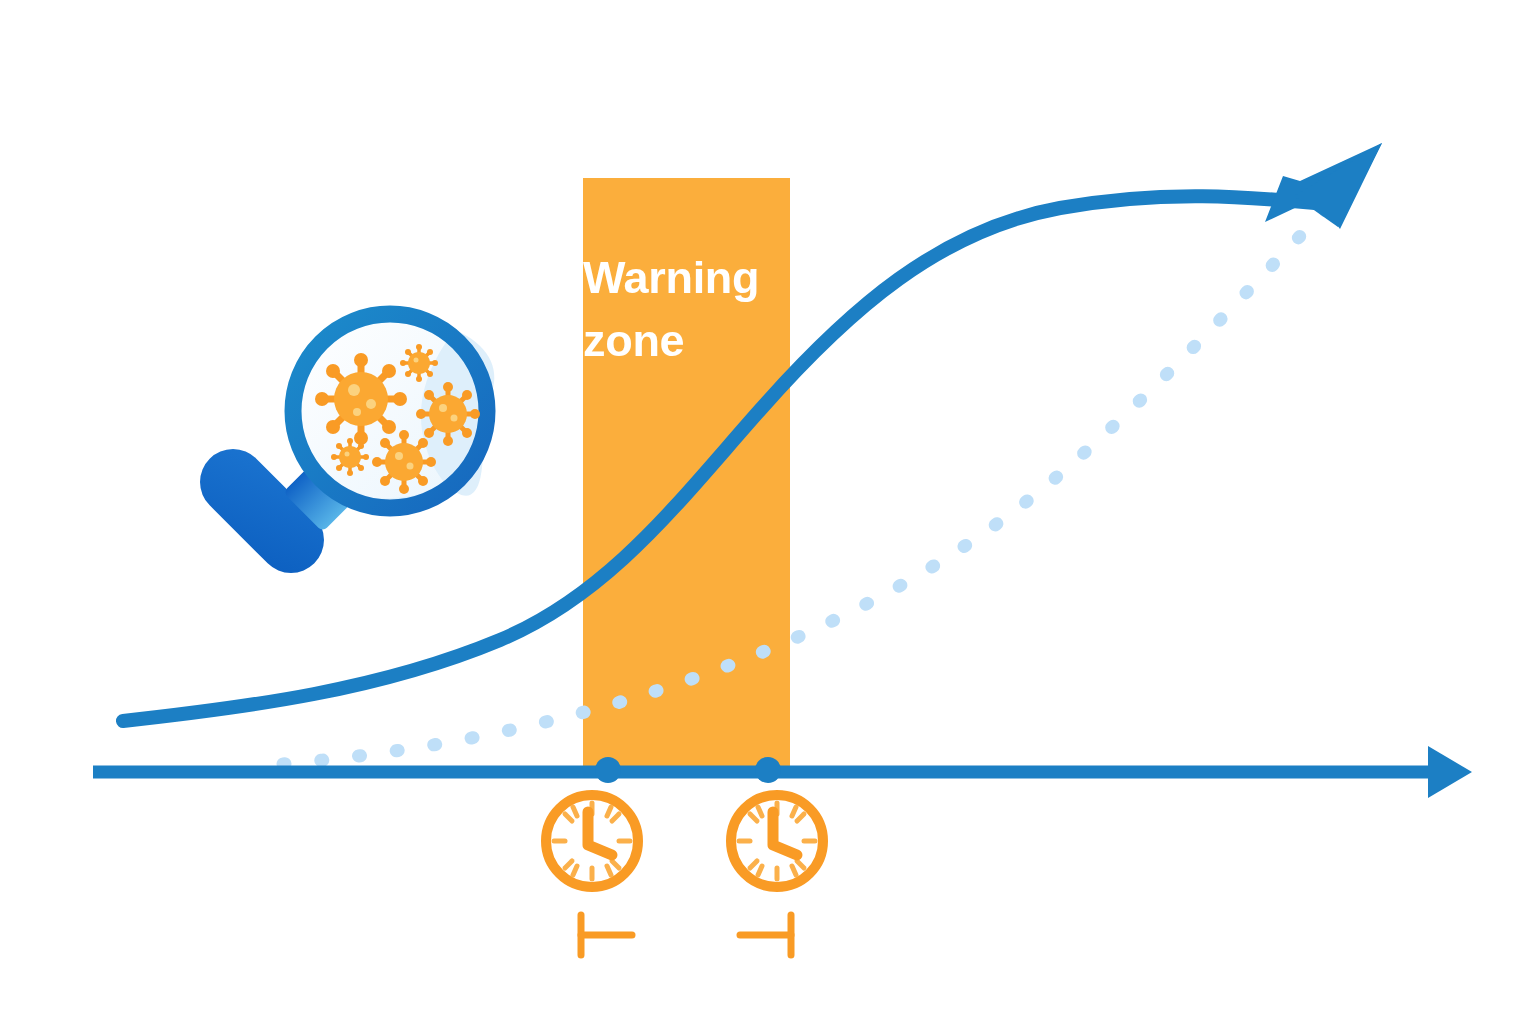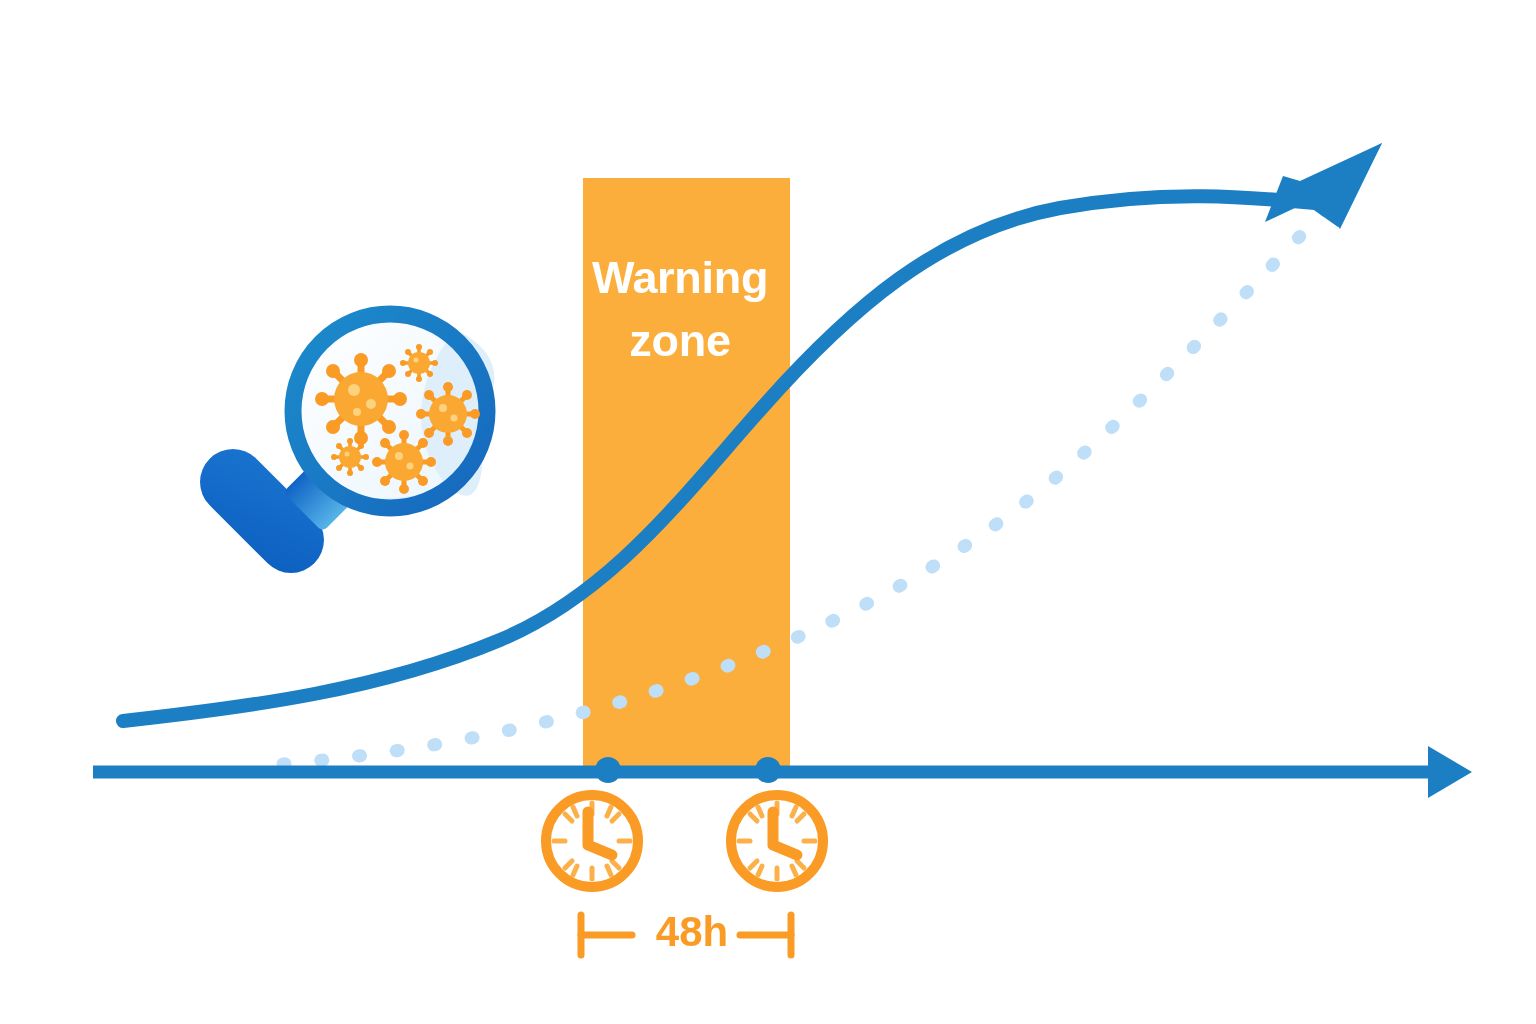--- a/index.html
+++ b/index.html
@@ -25,21 +25,20 @@
     left: 0;
     top: 0;
     width: 1536px;
     height: 1024px;
   }
   .warn-label {
     position: absolute;
     left: 583px;
     top: 246px;
     width: 194px;
-    text-align: center;
     color: #ffffff;
     font-family: "Liberation Sans", sans-serif;
     font-weight: bold;
     font-size: 45px;
     line-height: 63px;
     letter-spacing: -0.3px;
     white-space: pre-line;
     pointer-events: none;
   }
   .dur-label {
@@ -282,15 +281,14 @@
         </g>
         <circle cx="350" cy="457" r="11" fill="#FBA832"></circle>
         <circle cx="347" cy="454" r="2.5" fill="#FBD27E"></circle>
       </g>
     </g>
   </svg>
 
   <div class="warn-label">Warning
 zone</div>
 
-  <div class="dur-label">48h</div>
 
 </div>
 
 </body></html>

